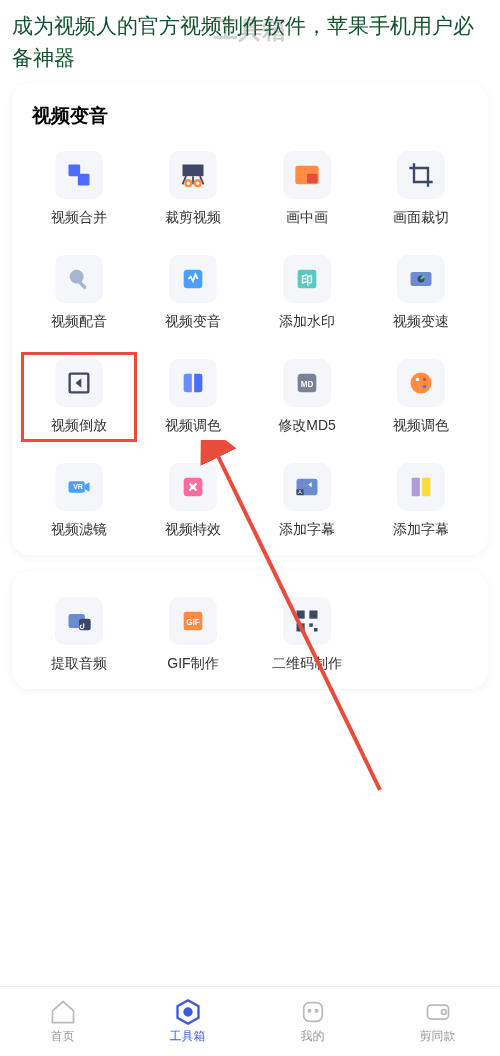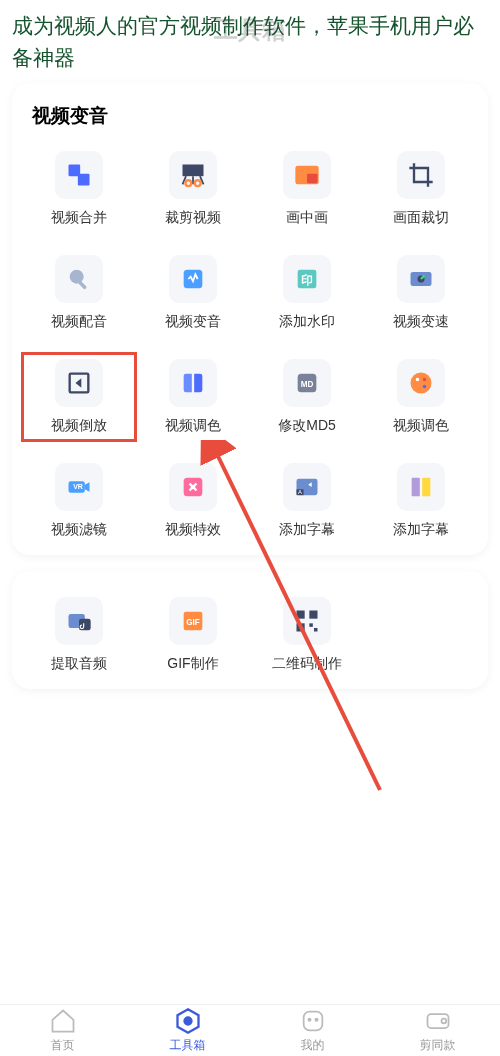--- a/index.html
+++ b/index.html
@@ -77,21 +77,21 @@
     }
     .highlighted {
       outline: 3px solid #e74c3c;
       outline-offset: -2px;
     }
     .bottom-nav {
       position: absolute;
       bottom: 0;
       left: 0;
       right: 0;
-      height: 52px;
+      height: 70px;
       background: #fff;
       border-top: 1px solid #eee;
       display: flex;
       justify-content: space-around;
       align-items: center;
     }
     .nav-item {
       display: flex;
       flex-direction: column;
       align-items: center;

